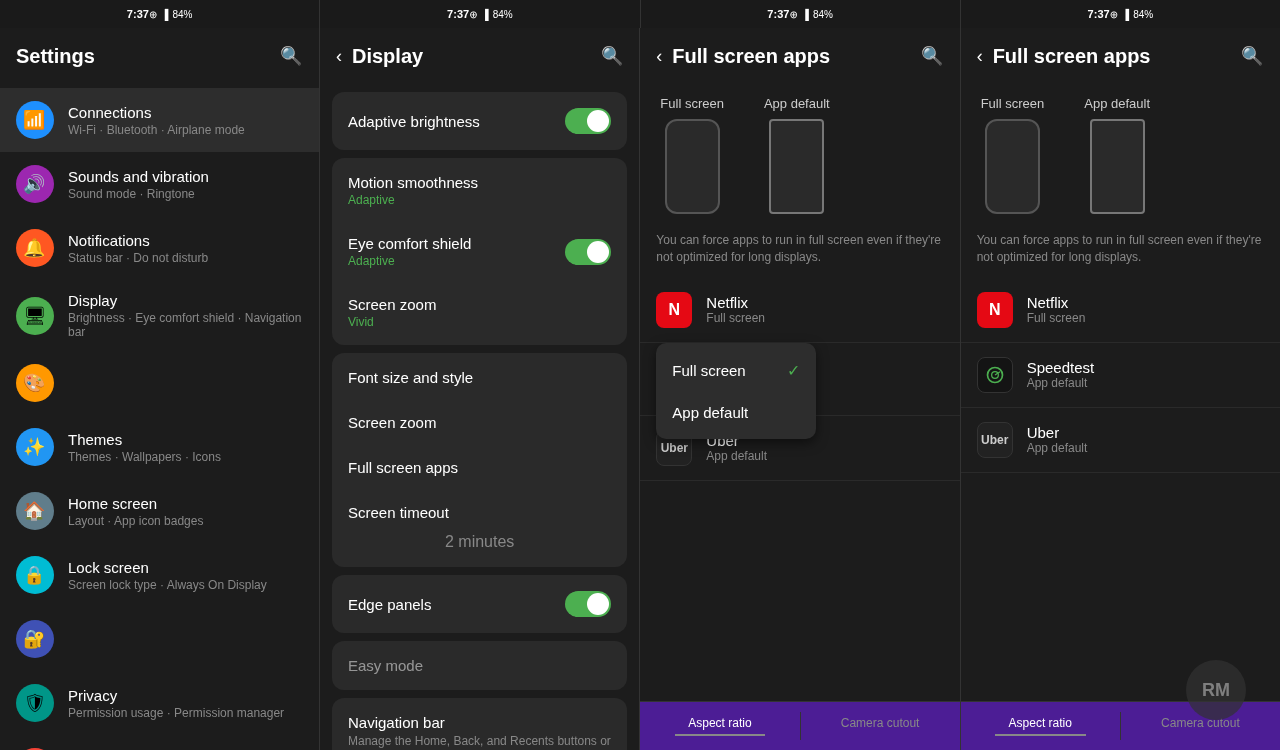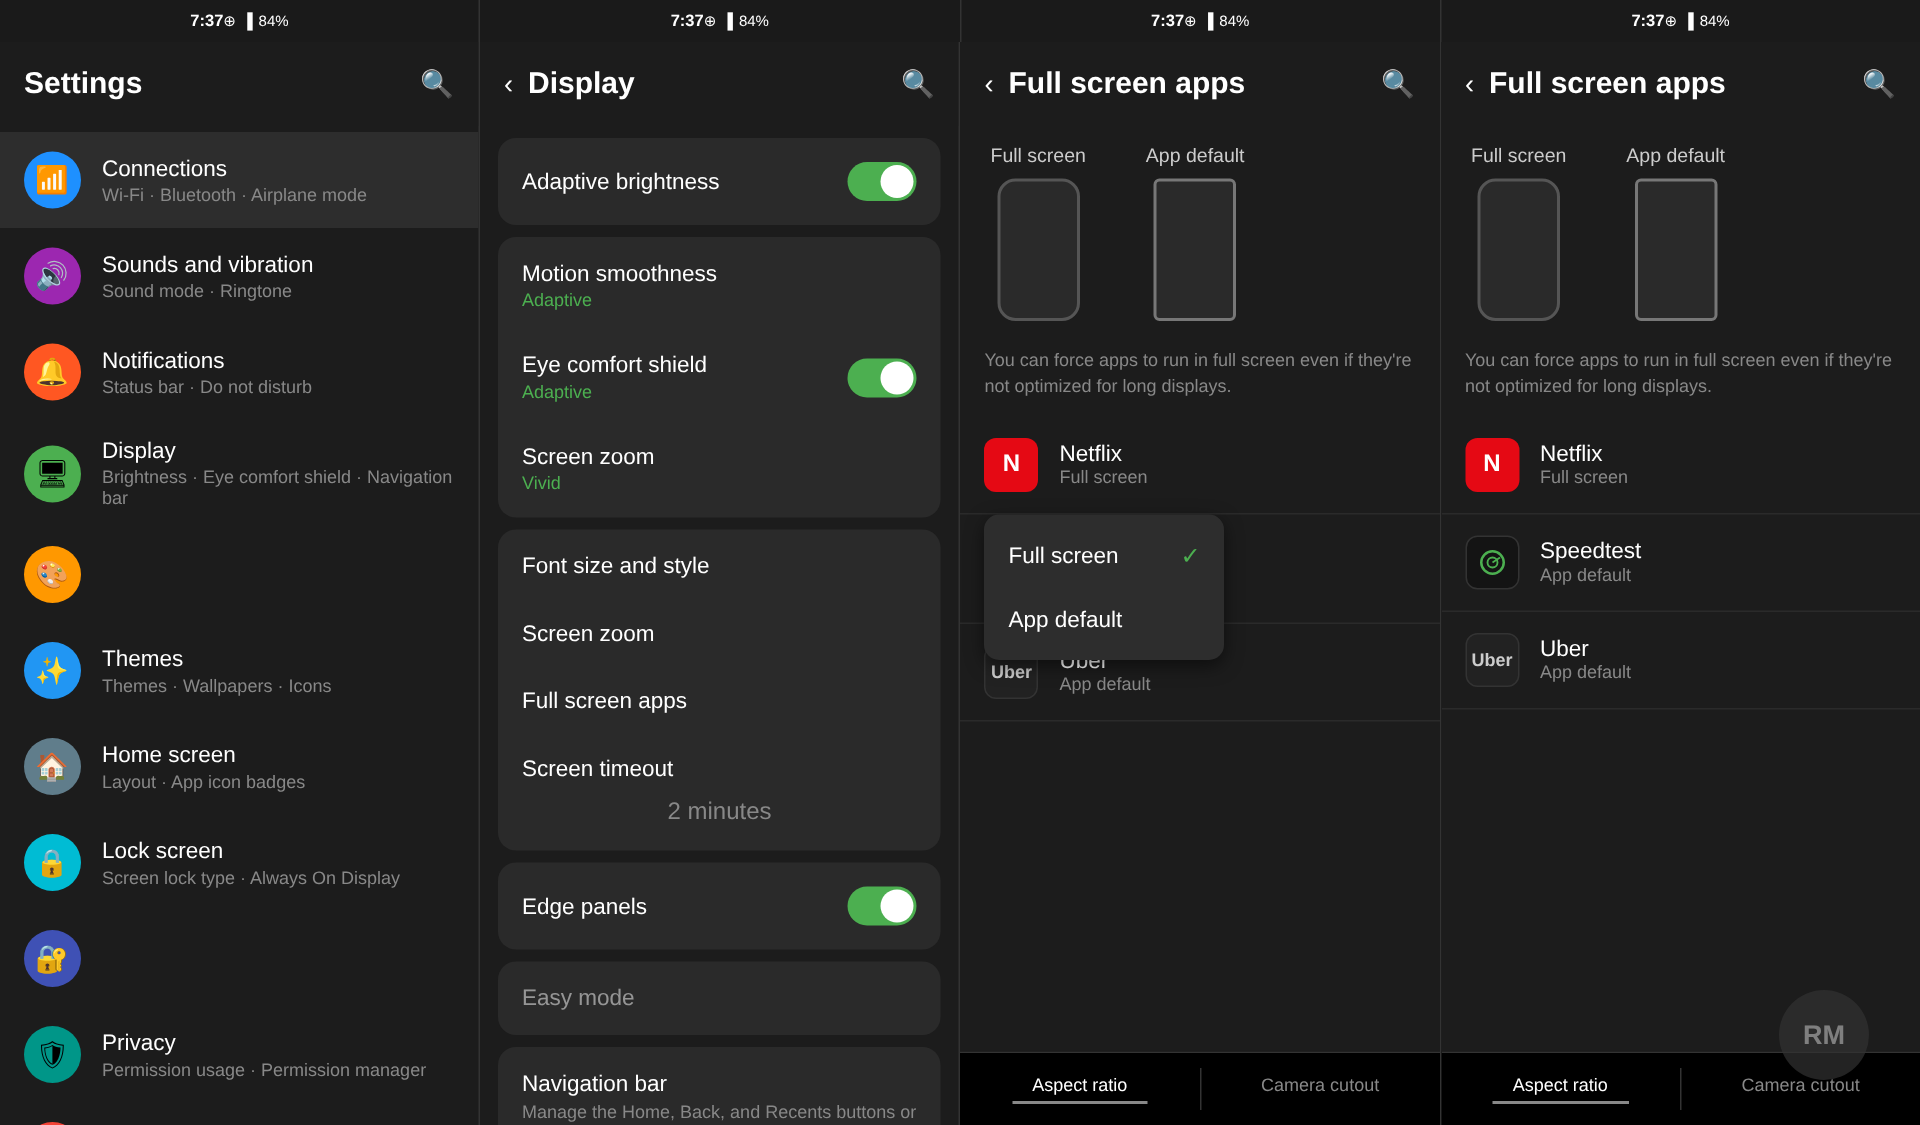--- a/index.html
+++ b/index.html
@@ -257,21 +257,21 @@
     .app-status {
       font-size: 12px;
       color: #888;
     }
 
     
     .bottom-tabs {
       display: flex;
       border-top: 1px solid #333;
       padding: 10px 0;
-      background: #000000;
+      background: #4c1d95;
     }
     .bottom-tab {
       flex: 1;
       text-align: center;
       font-size: 12px;
       color: #888;
       cursor: pointer;
       padding: 4px;
       border-right: 1px solid #333;
     }

